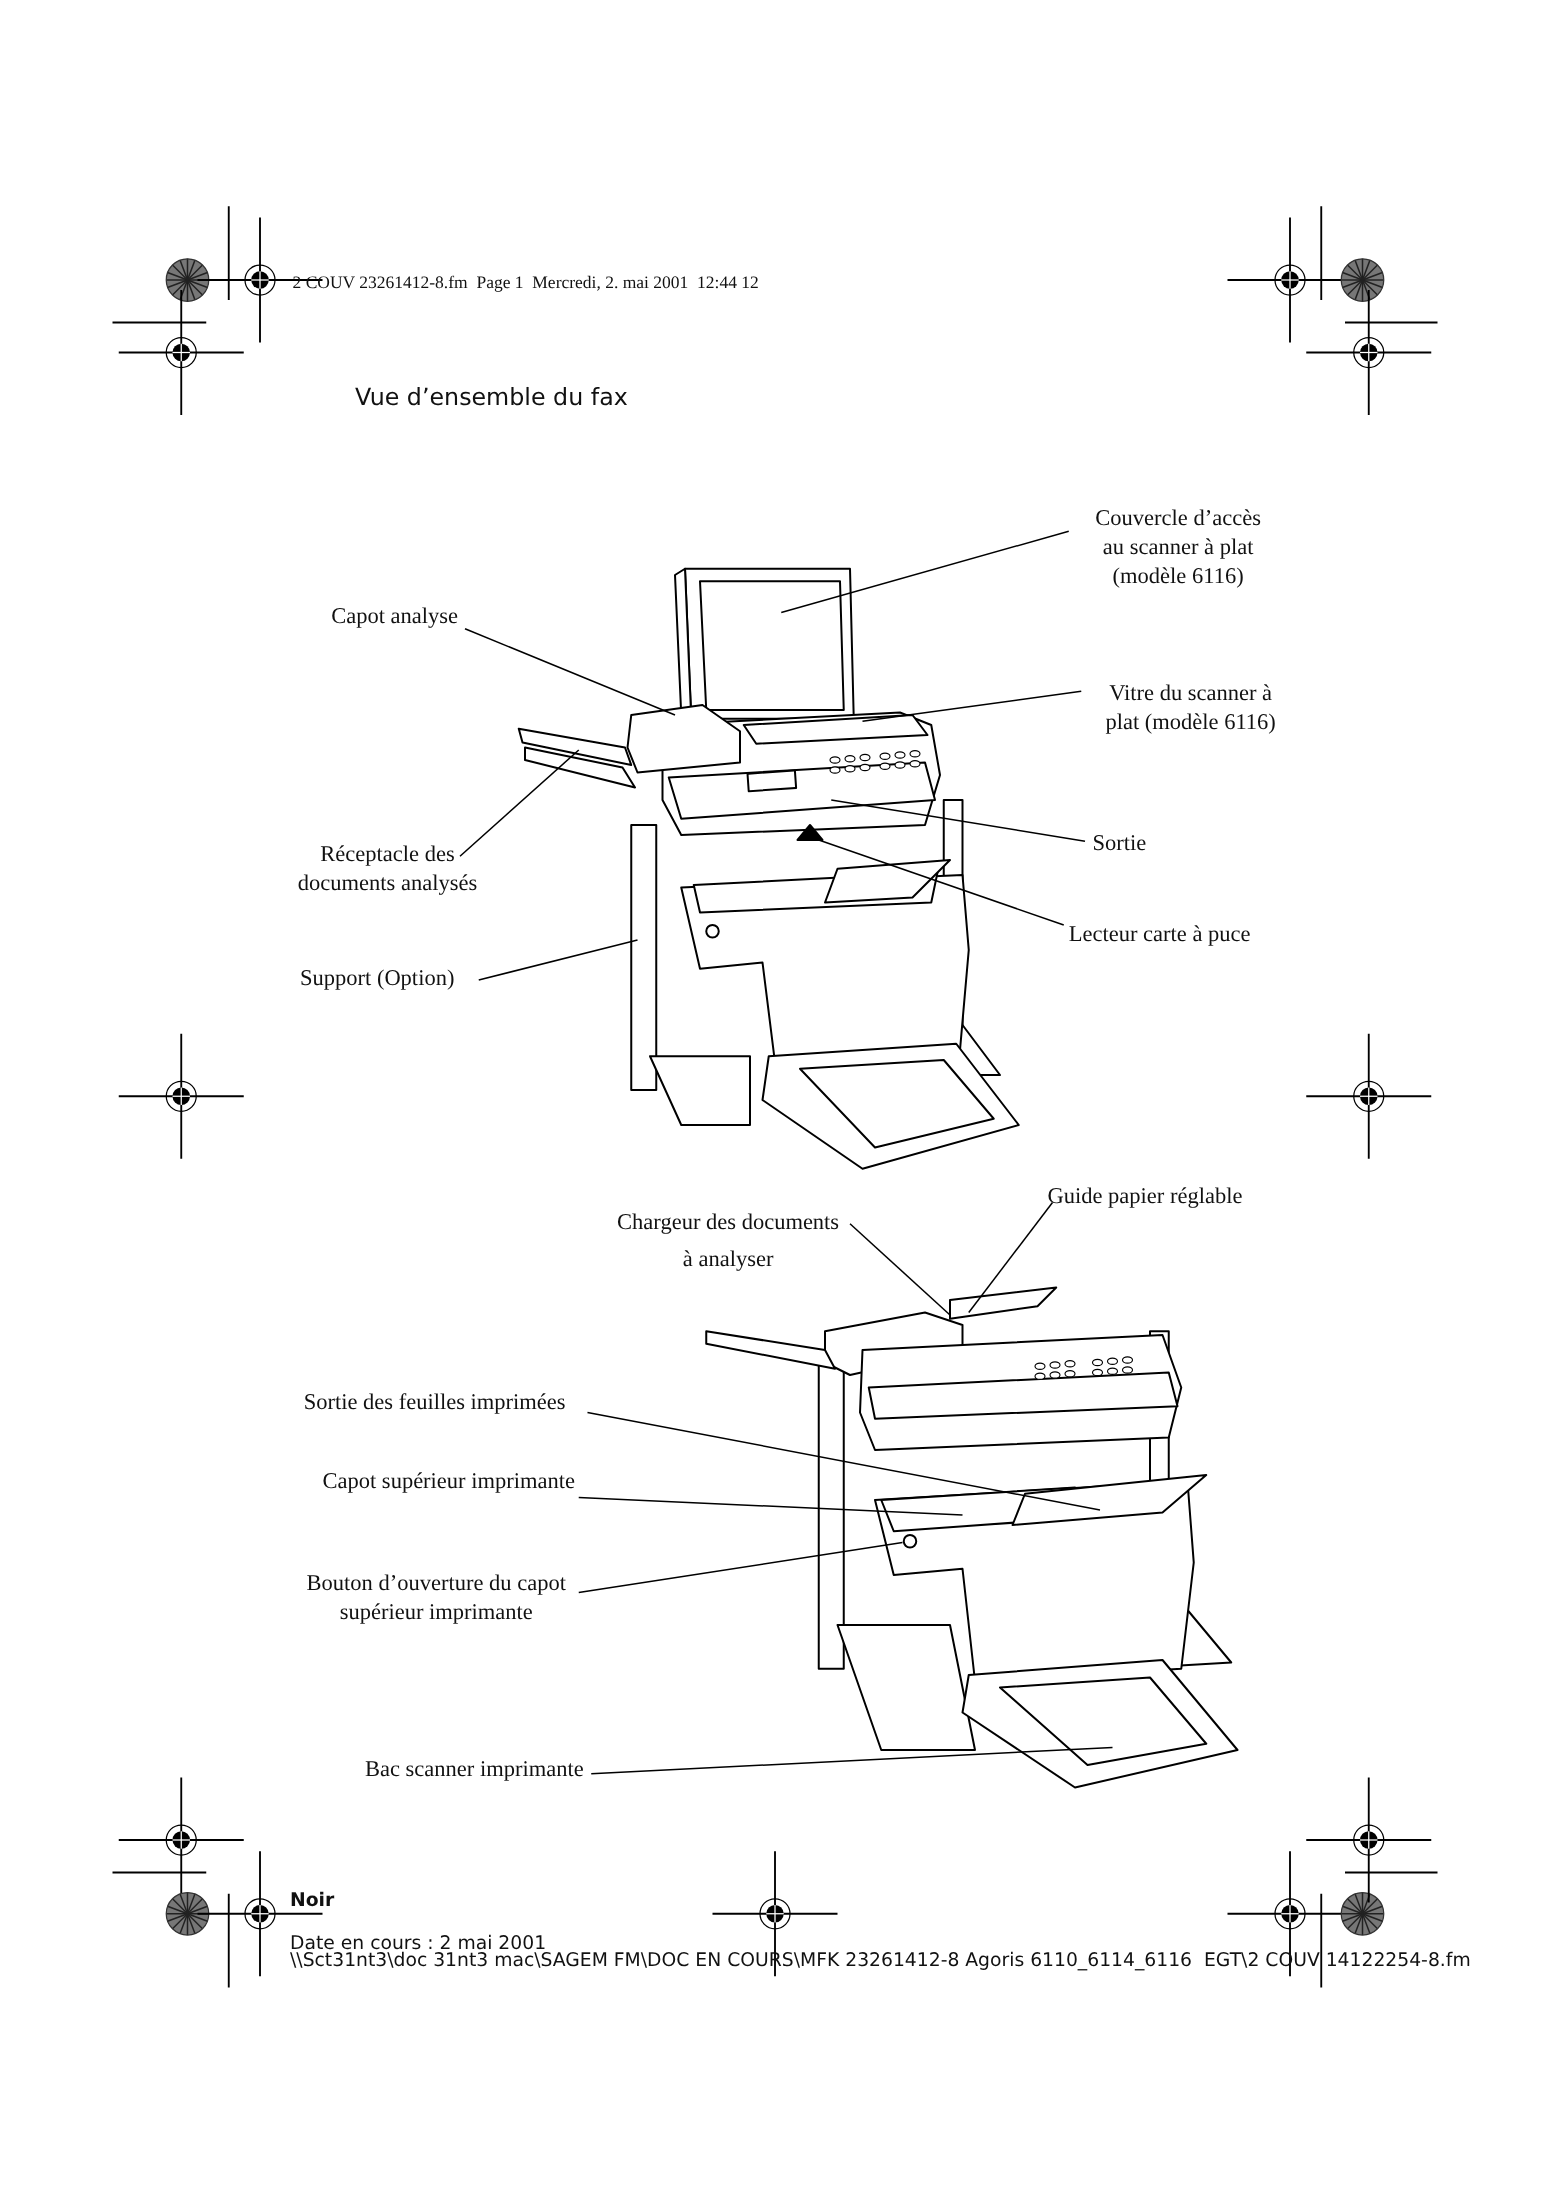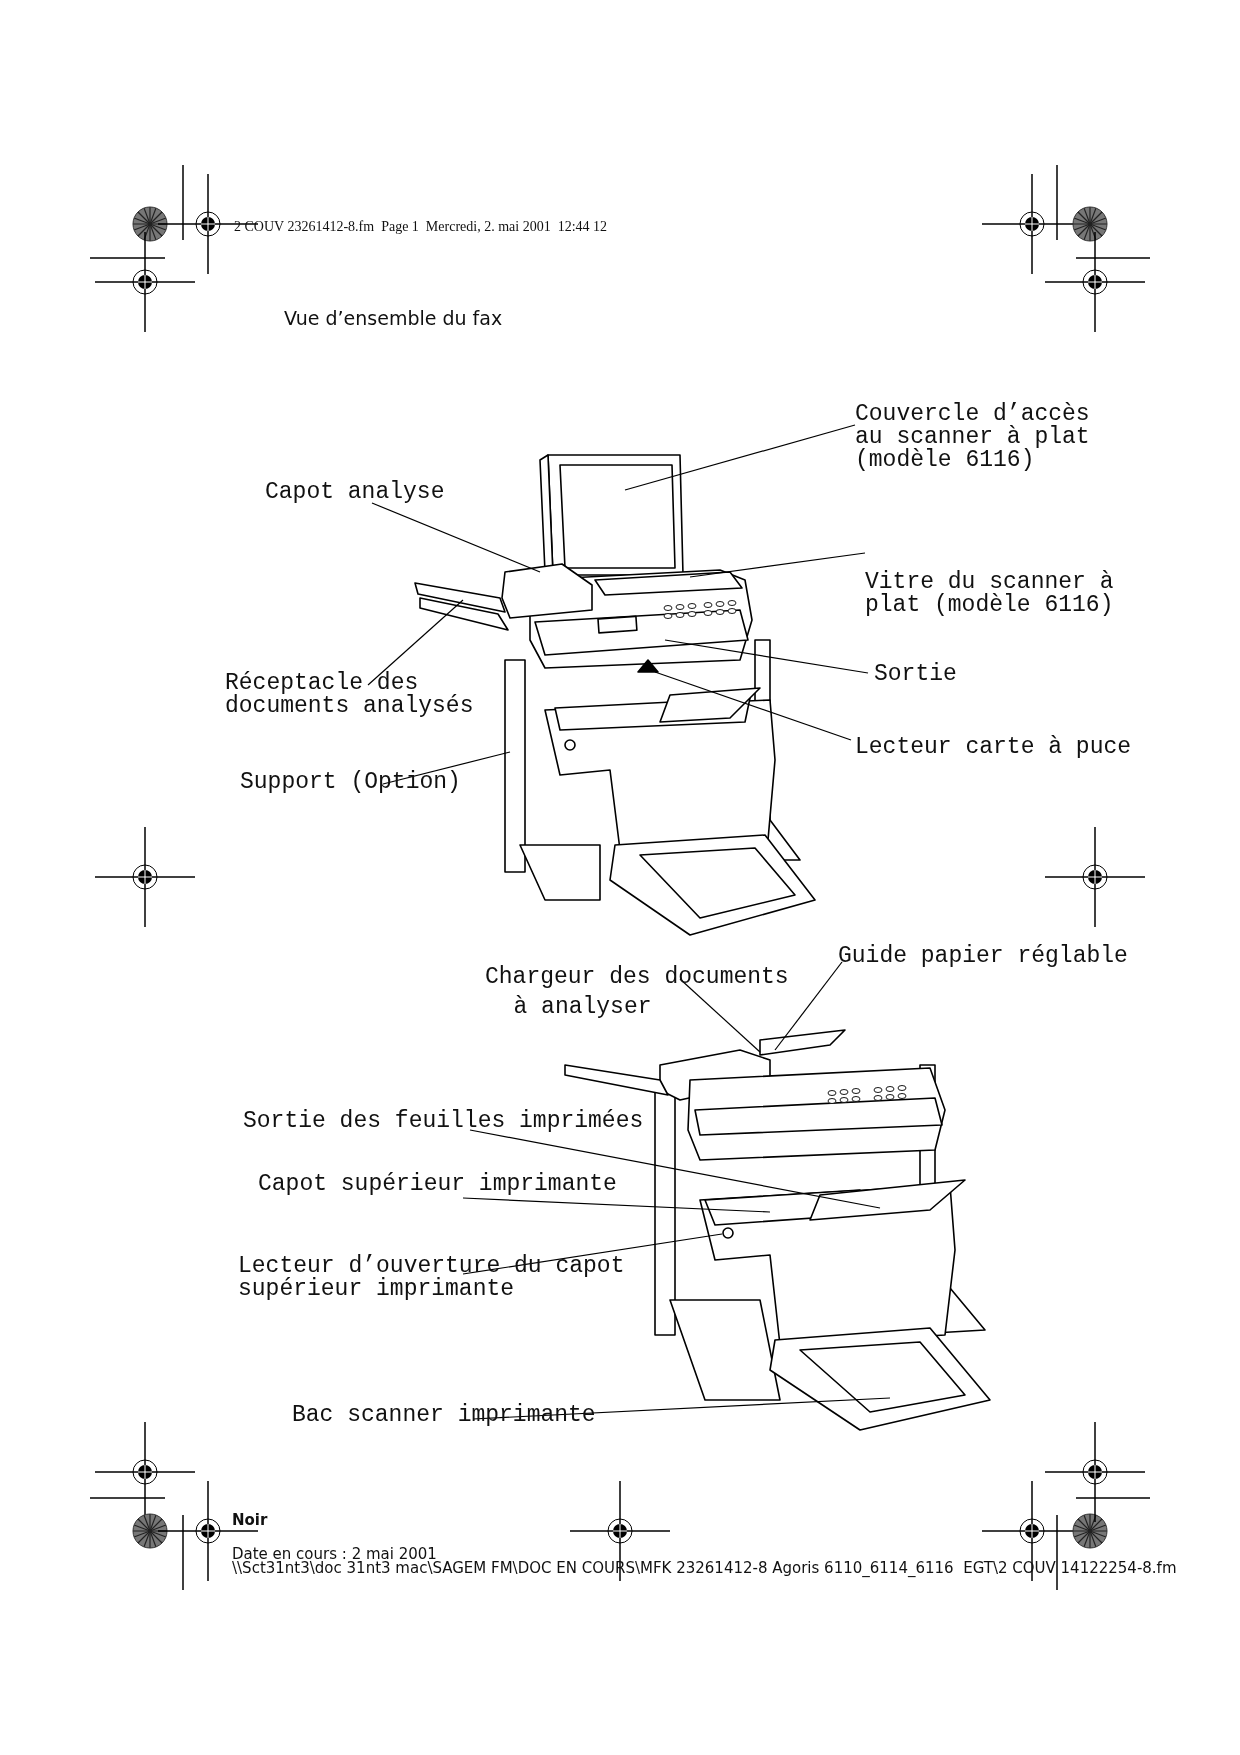--- a/index.html
+++ b/index.html
@@ -1,20 +1,20 @@
 <!DOCTYPE html>
 <html><head>
 <meta charset="utf-8">
 <style>
   html, body { margin: 0; padding: 0; background: #ffffff; }
   body { width: 1240px; height: 1755px; position: relative; overflow: hidden; color: #111; }
   .abs { position: absolute; }
   .header-line { left: 234px; top: 219px; font-family: "Liberation Serif", serif; font-size: 14px; white-space: pre; }
   .title { left: 284px; top: 307px; font-family: "DejaVu Sans", sans-serif; font-size: 19px; font-weight: normal; }
-  .lbl { font-family: Liberation Mono, monospace; font-size: 23px; line-height: 23px; white-space: nowrap; }
+  .lbl { font-family: Liberation Serif, serif; font-size: 18px; line-height: 23px; white-space: nowrap; }
   .center { text-align: center; }
   .footer { font-family: "DejaVu Sans", sans-serif; font-size: 15px; line-height: 14px; white-space: pre; }
   .noir { font-weight: bold; }
   svg.art { position: absolute; left: 0; top: 0; }
 </style>
 </head>
 <body>
 
 <svg class="art" width="1240" height="1755" viewBox="0 0 1240 1755">
   <defs>
@@ -205,40 +205,40 @@
 <div class="abs header-line">2 COUV 23261412-8.fm  Page 1  Mercredi, 2. mai 2001  12:44 12</div>
 
 <h1 class="abs title" style="margin:0;">Vue d’ensemble du fax</h1>
 
 <div class="abs lbl center" style="left:855px; top:403px; width:175px;">
   <div>Couvercle d’accès</div>
   <div>au scanner à plat</div>
   <div>(modèle 6116)</div>
 </div>
 <div class="abs lbl" style="left:265px; top:481px;">Capot analyse</div>
-<div class="abs lbl center" style="left:865px; top:543px; width:175px;margin-top:28px;">
+<div class="abs lbl center" style="left:865px; top:543px; width:175px;">
   <div>Vitre du scanner à</div>
   <div>plat (modèle 6116)</div>
 </div>
 <div class="abs lbl center" style="left:225px; top:672px; width:170px;">
   <div>Réceptacle des</div>
   <div>documents analysés</div>
 </div>
 <div class="abs lbl" style="left:874px; top:663px;">Sortie</div>
 <div class="abs lbl" style="left:855px; top:736px;">Lecteur carte à puce</div>
 <div class="abs lbl" style="left:240px; top:771px;">Support (Option)</div>
 
 <div class="abs lbl" style="left:838px; top:945px;">Guide papier réglable</div>
 <div class="abs lbl center" style="left:485px; top:962px; width:195px; line-height:30px;">
   <div>Chargeur des documents</div>
   <div>à analyser</div>
 </div>
 <div class="abs lbl" style="left:243px; top:1110px;">Sortie des feuilles imprimées</div>
 <div class="abs lbl" style="left:258px; top:1173px;">Capot supérieur imprimante</div>
 <div class="abs lbl center" style="left:238px; top:1255px; width:222px;">
-  <div>Lecteur d’ouverture du capot</div>
+  <div>Bouton d’ouverture du capot</div>
   <div>supérieur imprimante</div>
 </div>
 <div class="abs lbl" style="left:292px; top:1404px;">Bac scanner imprimante</div>
 
 <div class="abs footer noir" style="left:232px; top:1513px;">Noir</div>
 <div class="abs footer" style="left:232px; top:1547px;">Date en cours : 2 mai 2001</div>
 <div class="abs footer" style="left:232px; top:1561px;">\\Sct31nt3\doc 31nt3 mac\SAGEM FM\DOC EN COURS\MFK 23261412-8 Agoris 6110_6114_6116  EGT\2 COUV 14122254-8.fm</div>
 
 </body></html>

